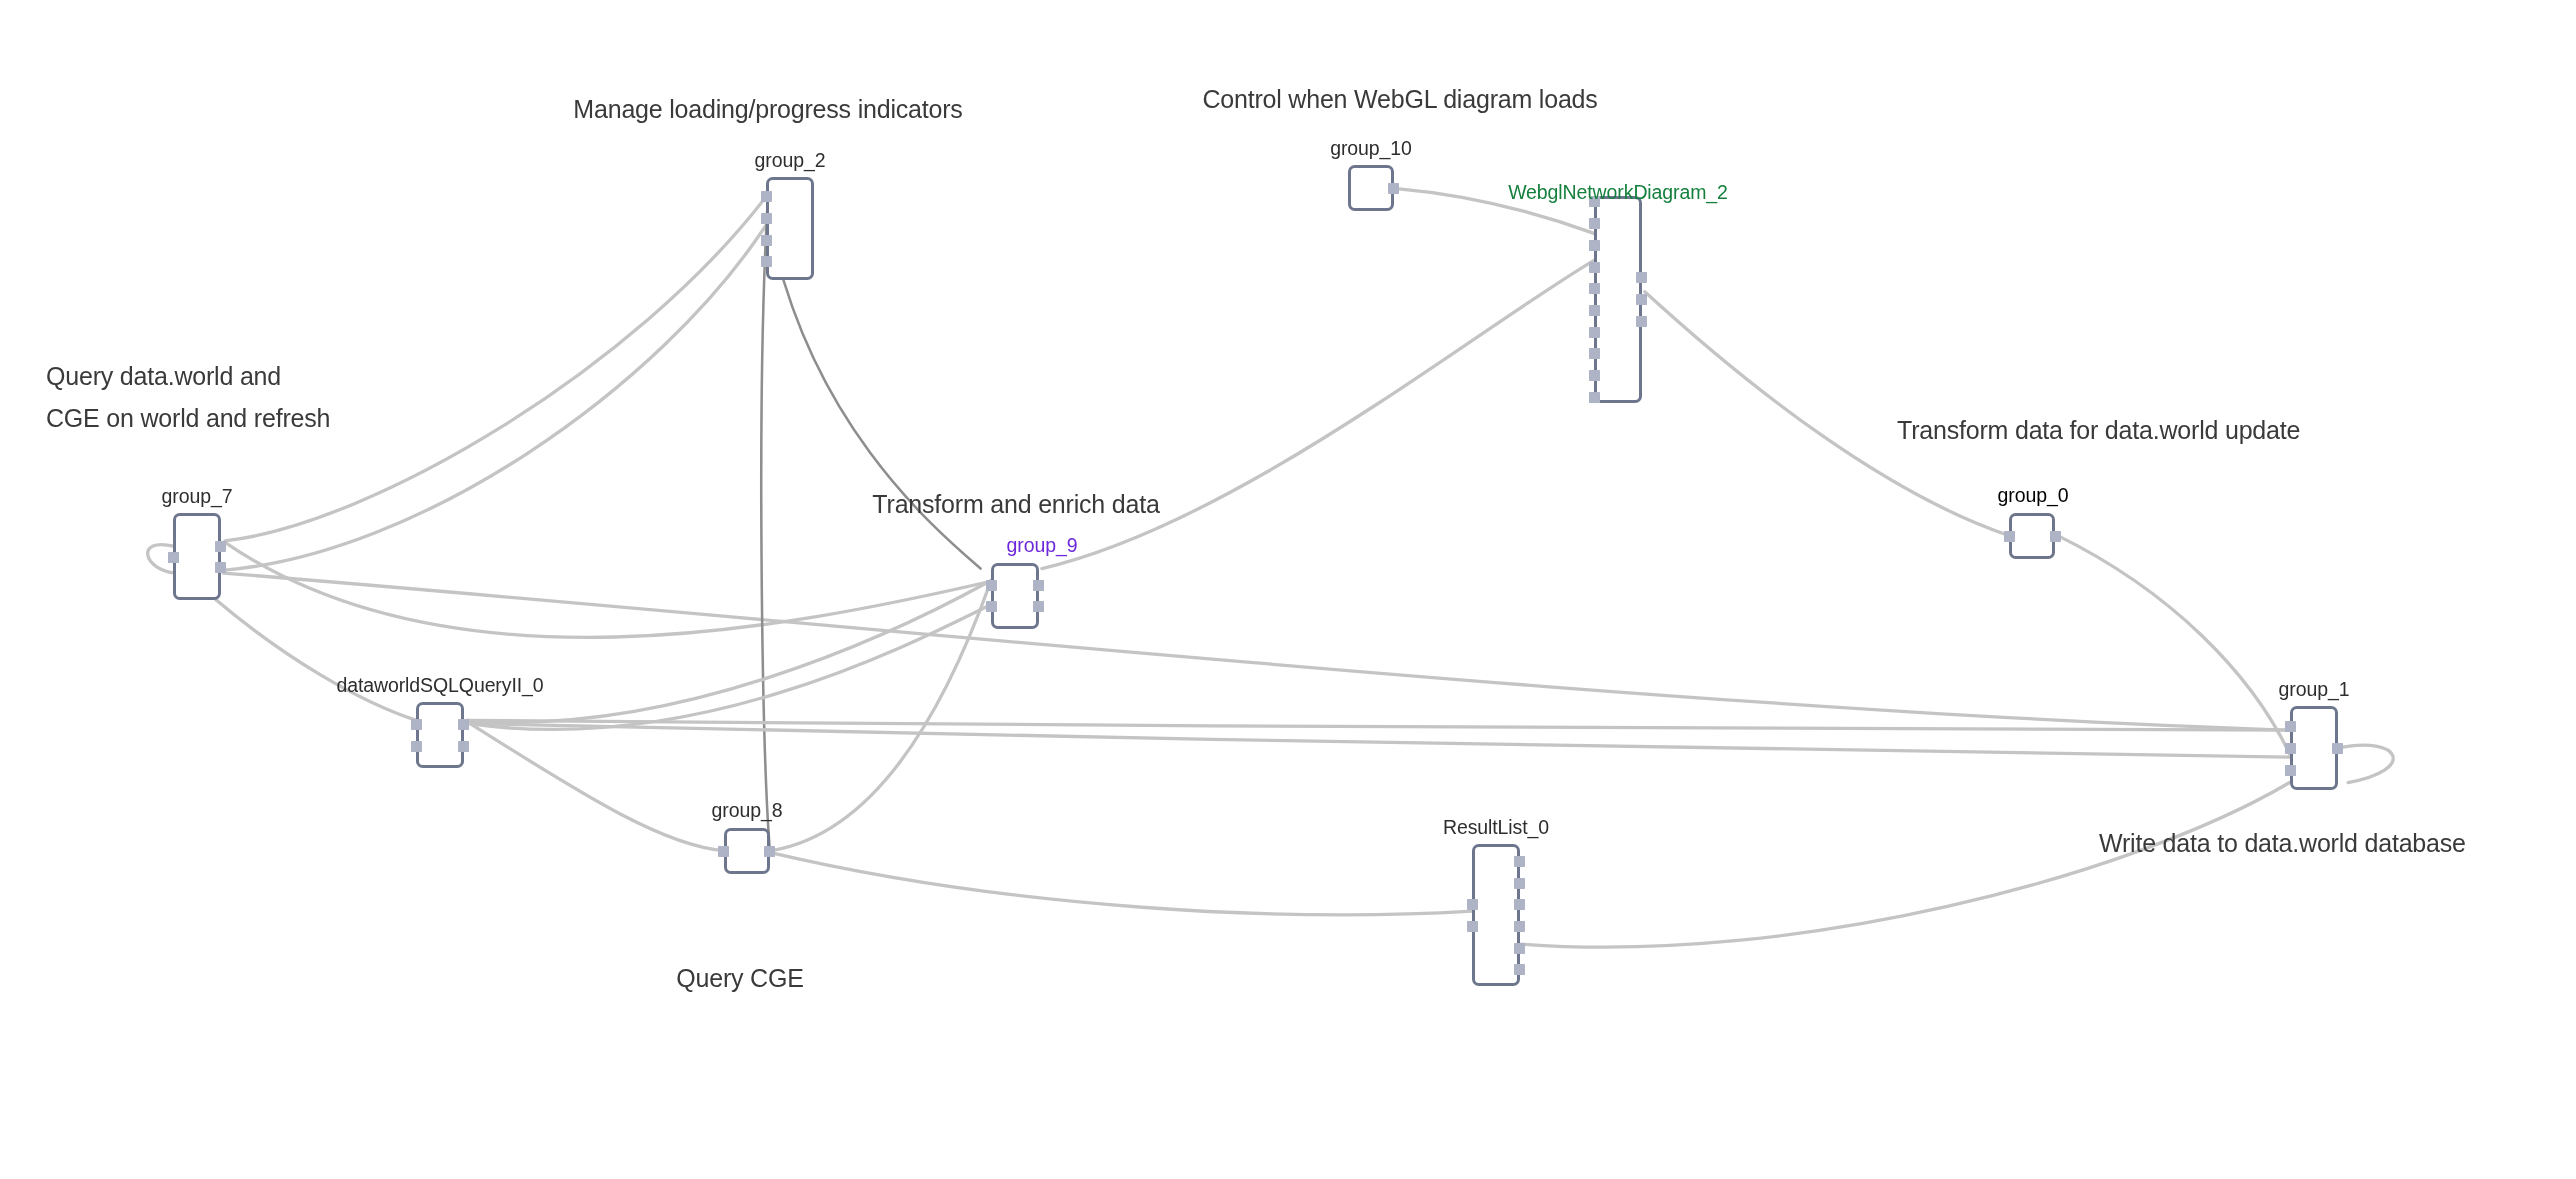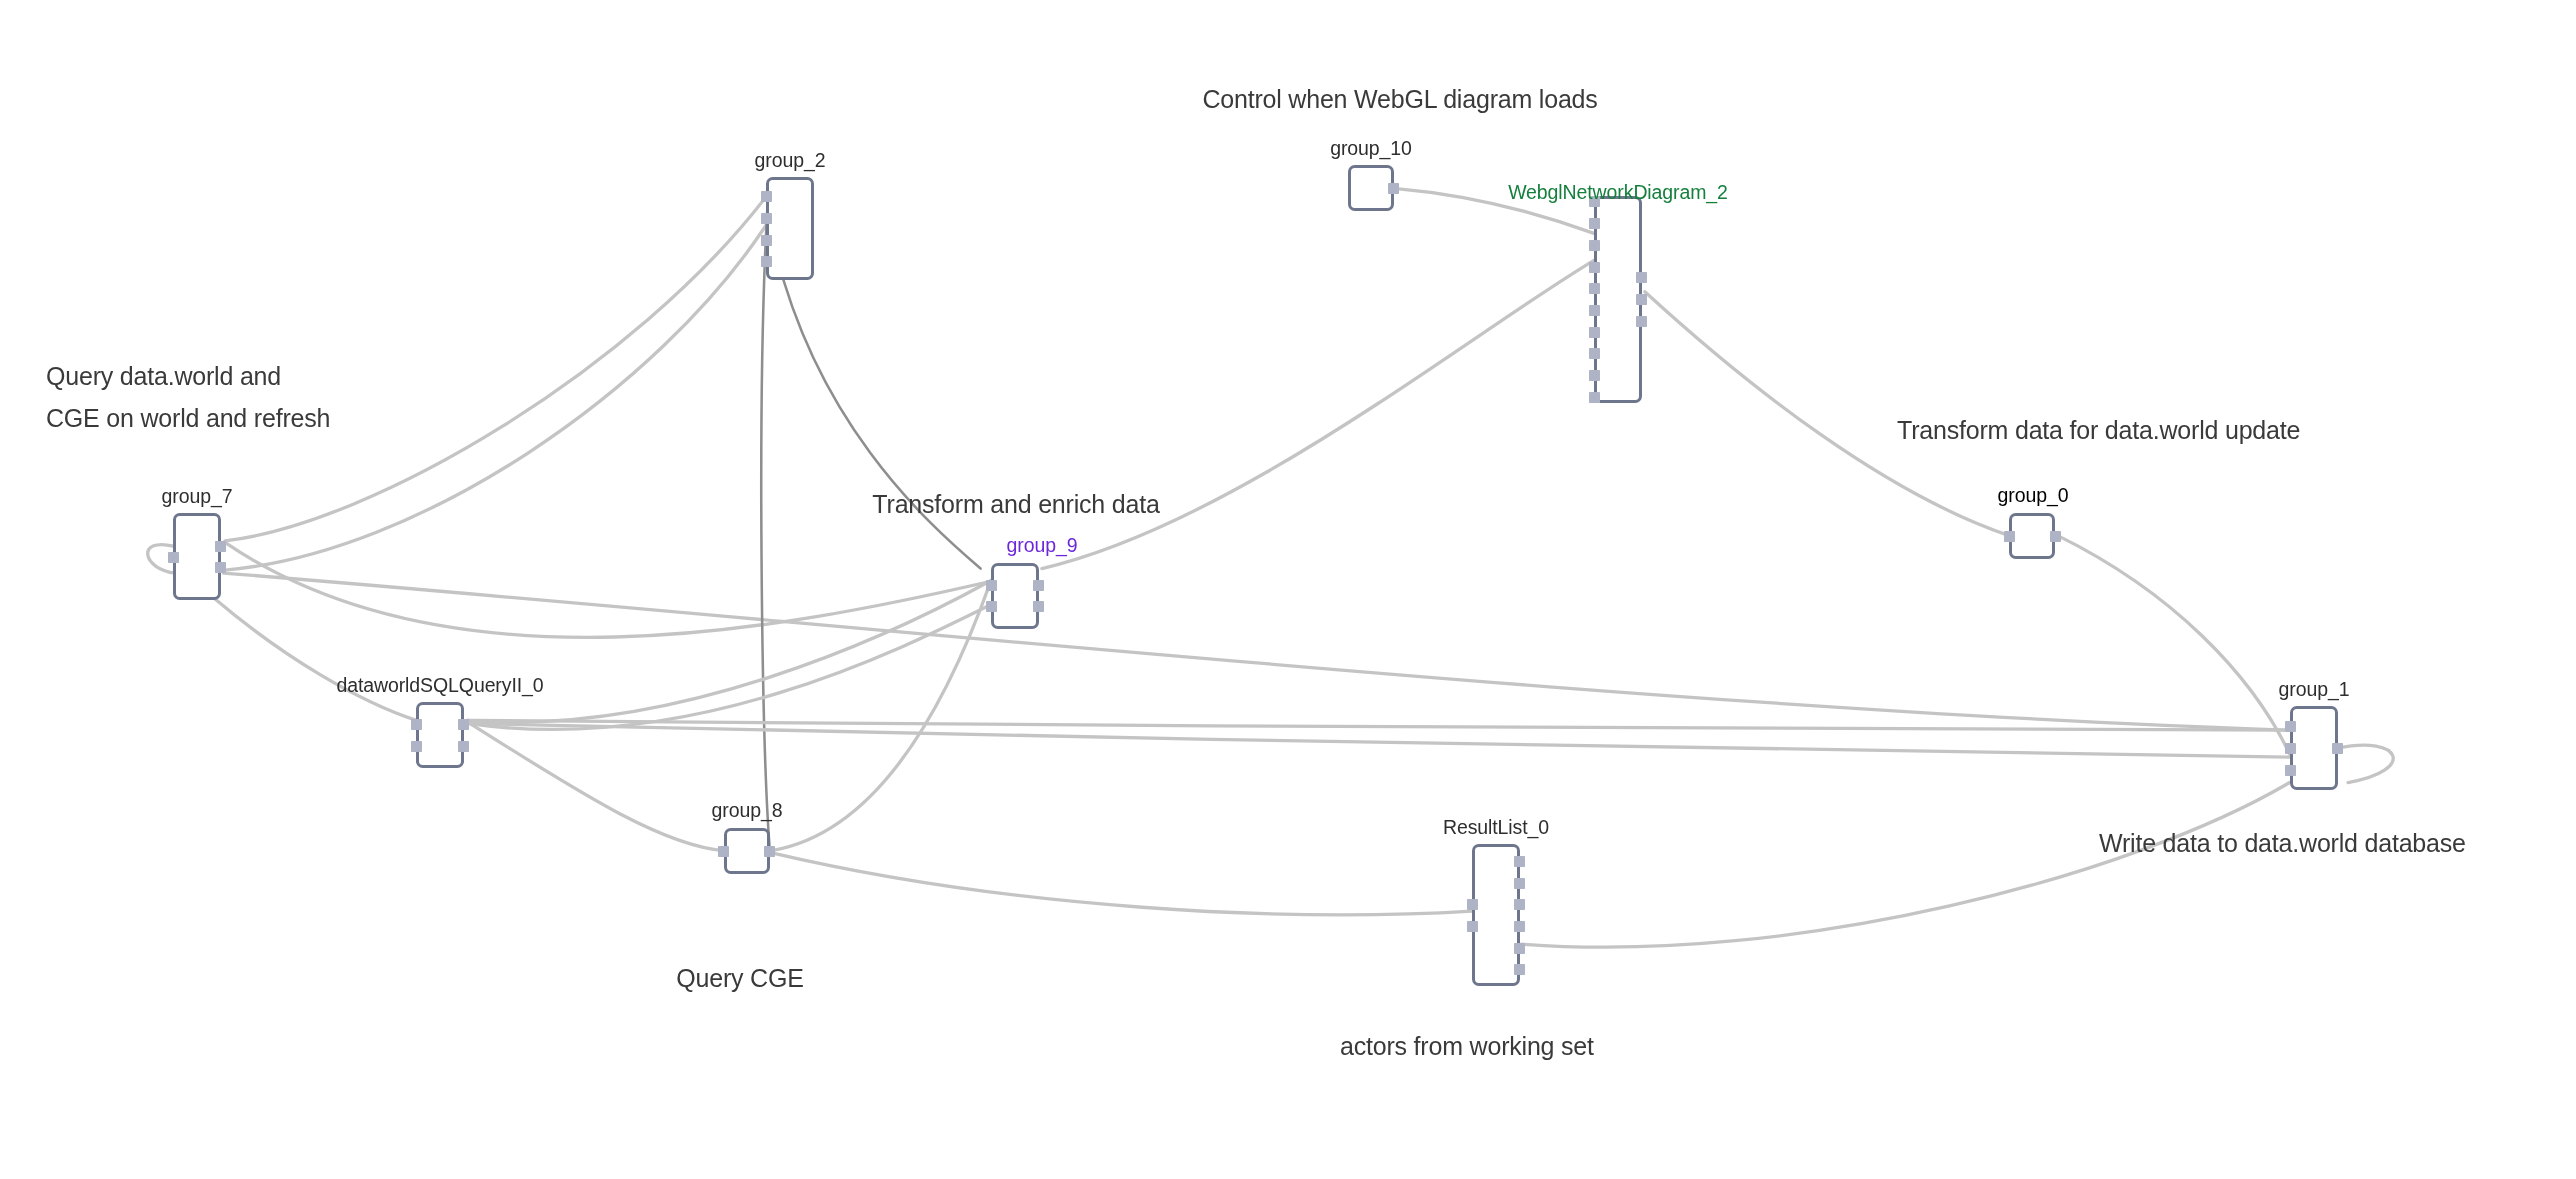--- a/index.html
+++ b/index.html
@@ -158,38 +158,40 @@
       <div class="port" style="left: 1514px; top: 856px; background: rgb(174, 180, 198);"></div>
       <div class="port" style="left: 1514px; top: 878px; background: rgb(174, 180, 198);"></div>
       <div class="port" style="left: 1514px; top: 899px; background: rgb(174, 180, 198);"></div>
       <div class="port" style="left: 1514px; top: 921px; background: rgb(174, 180, 198);"></div>
       <div class="port" style="left: 1514px; top: 943px; background: rgb(174, 180, 198);"></div>
       <div class="port" style="left: 1514px; top: 964px; background: rgb(174, 180, 198);"></div>
       <div class="node-title" style="left: 1496px; top: 816px; color: rgb(46, 46, 46);">ResultList_0</div>
     </div>
 
   <div id="label-layer">
+      <div class="annotation center" style="left: 768px; top: 88px; color: rgb(58, 58, 58);">
+        <div>Manage loading/progress indicators</div>
+      </div>
       <div class="annotation center" style="left: 1400px; top: 78px; color: rgb(58, 58, 58);">
         <div>Control when WebGL diagram loads</div>
       </div>
       <div class="annotation" style="left: 46px; top: 355px; color: rgb(58, 58, 58);">
         <div>Query data.world and</div>
         <div>CGE on world and refresh</div>
       </div>
       <div class="annotation center" style="left: 1016px; top: 483px; color: rgb(58, 58, 58);">
         <div>Transform and enrich data</div>
       </div>
       <div class="annotation" style="left: 1860px; top: 409px; color: rgb(58, 58, 58); margin-left: 37px;">
         <div>Transform data for data.world update</div>
       </div>
       <div class="annotation center" style="left: 740px; top: 920px; color: rgb(58, 58, 58); margin-top: 37px;">
         <div>Query CGE</div>
       </div>
       <div class="annotation" style="left: 2099px; top: 822px; color: rgb(58, 58, 58);">
         <div>Write data to data.world database</div>
       </div>
       <div class="annotation" style="left: 1340px; top: 1025px; color: rgb(58, 58, 58);">
-        <div>actors from working set</div>
       </div>
     </div>
 
 </div>
 
 
 </body></html>

